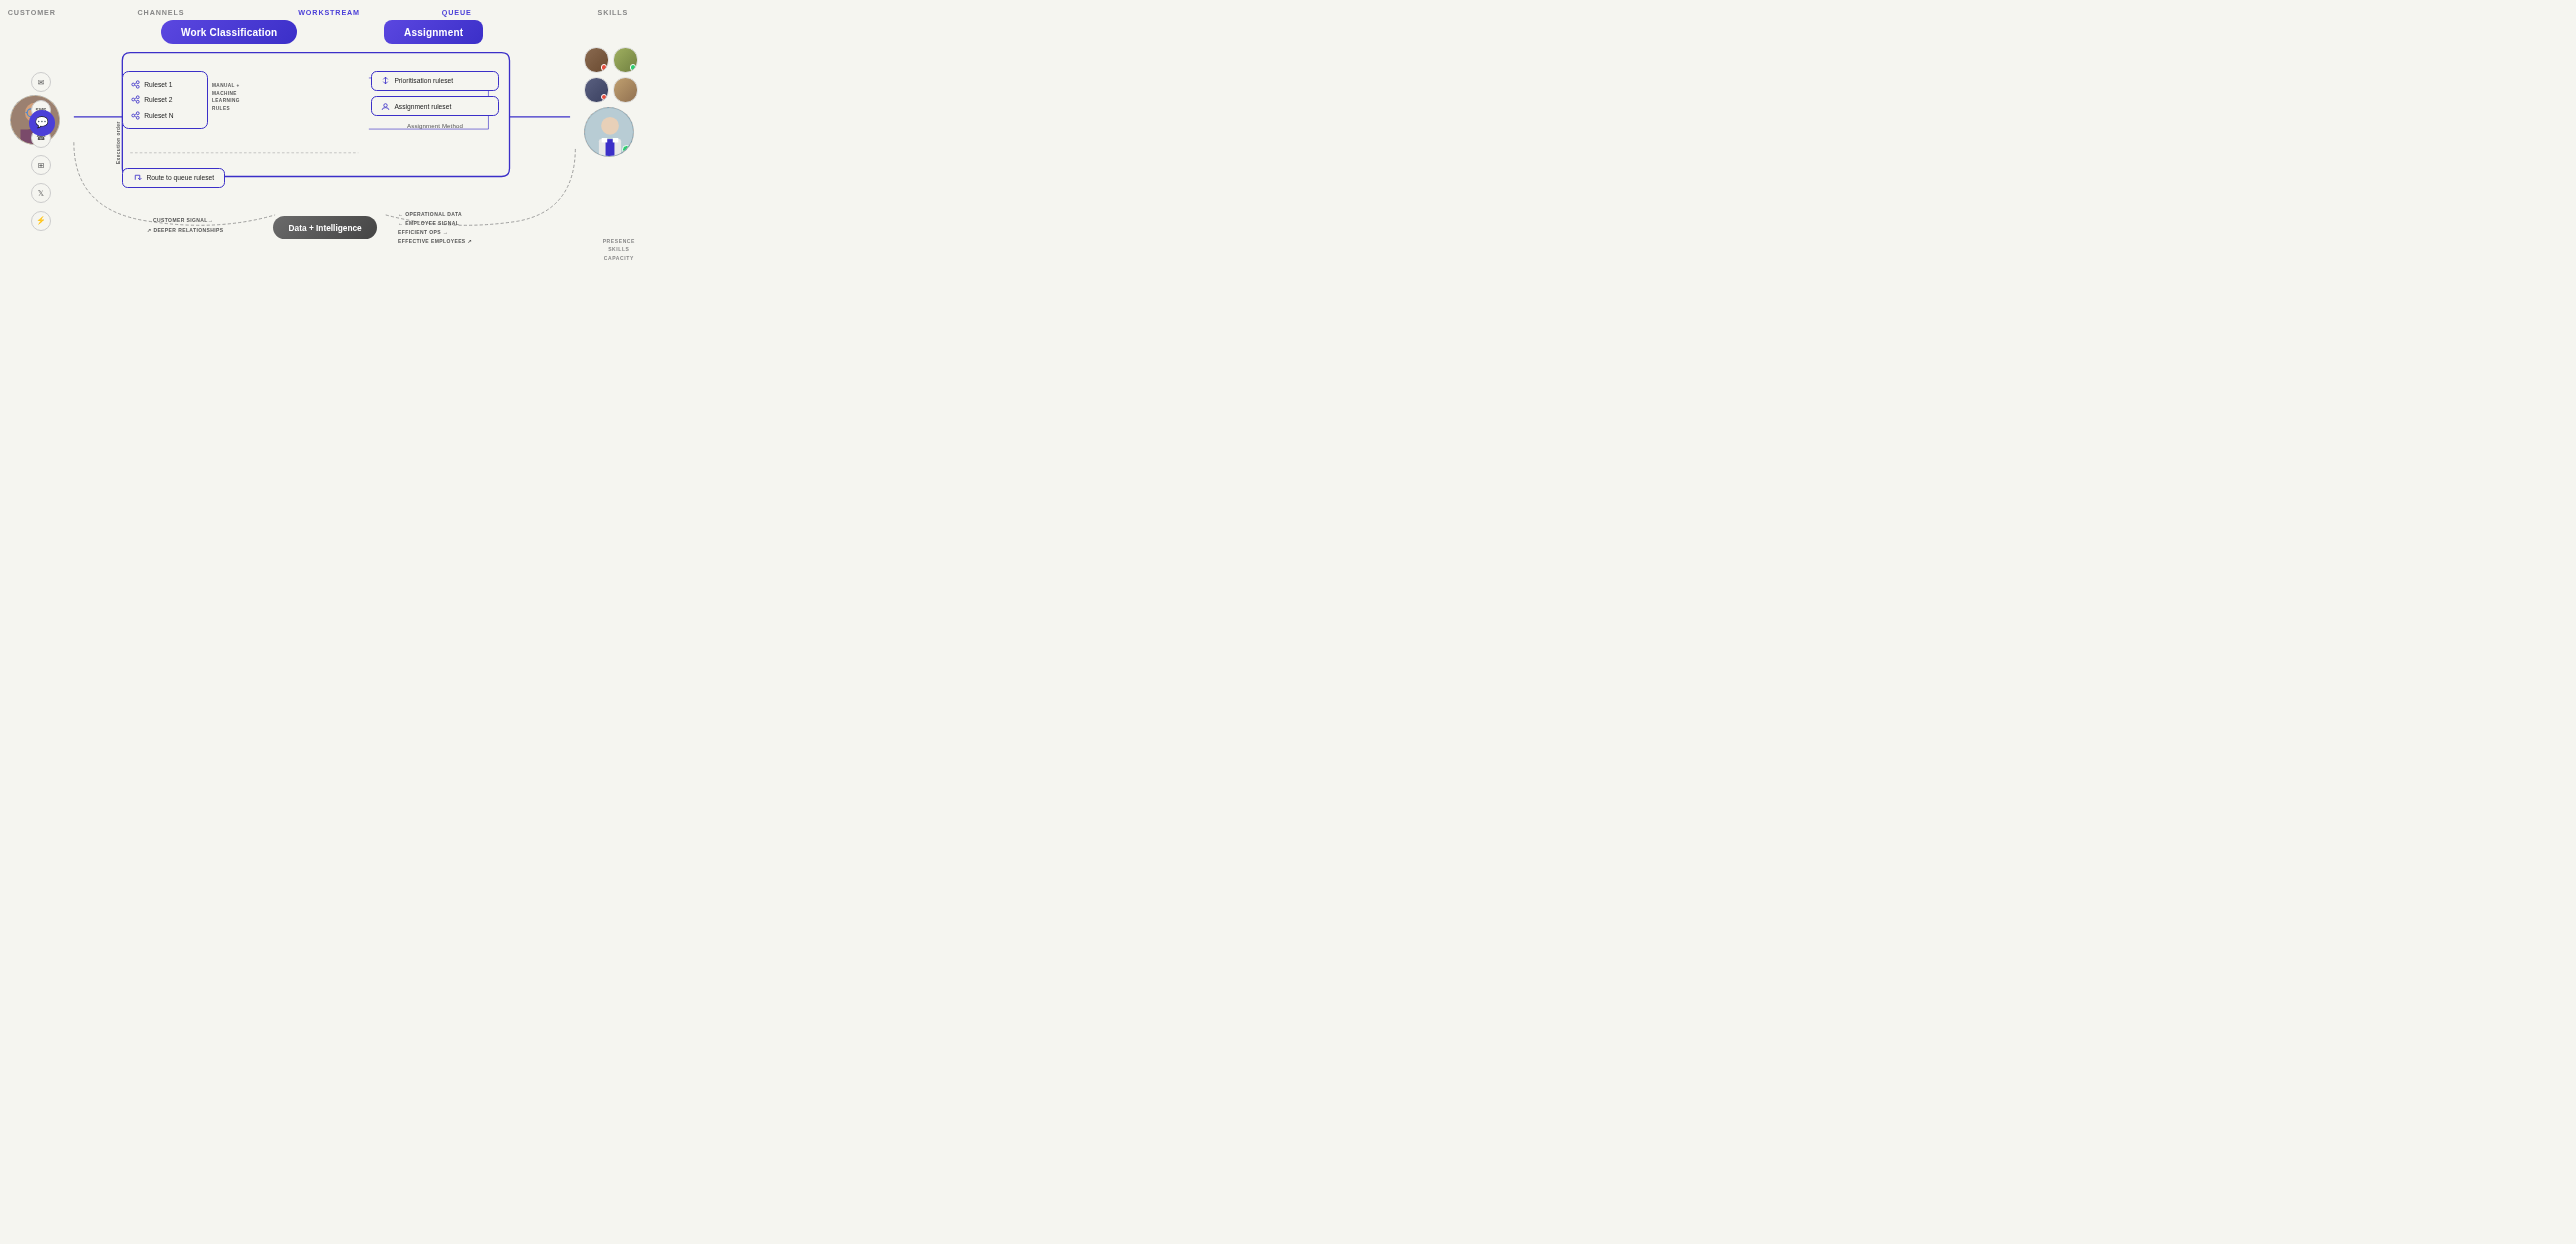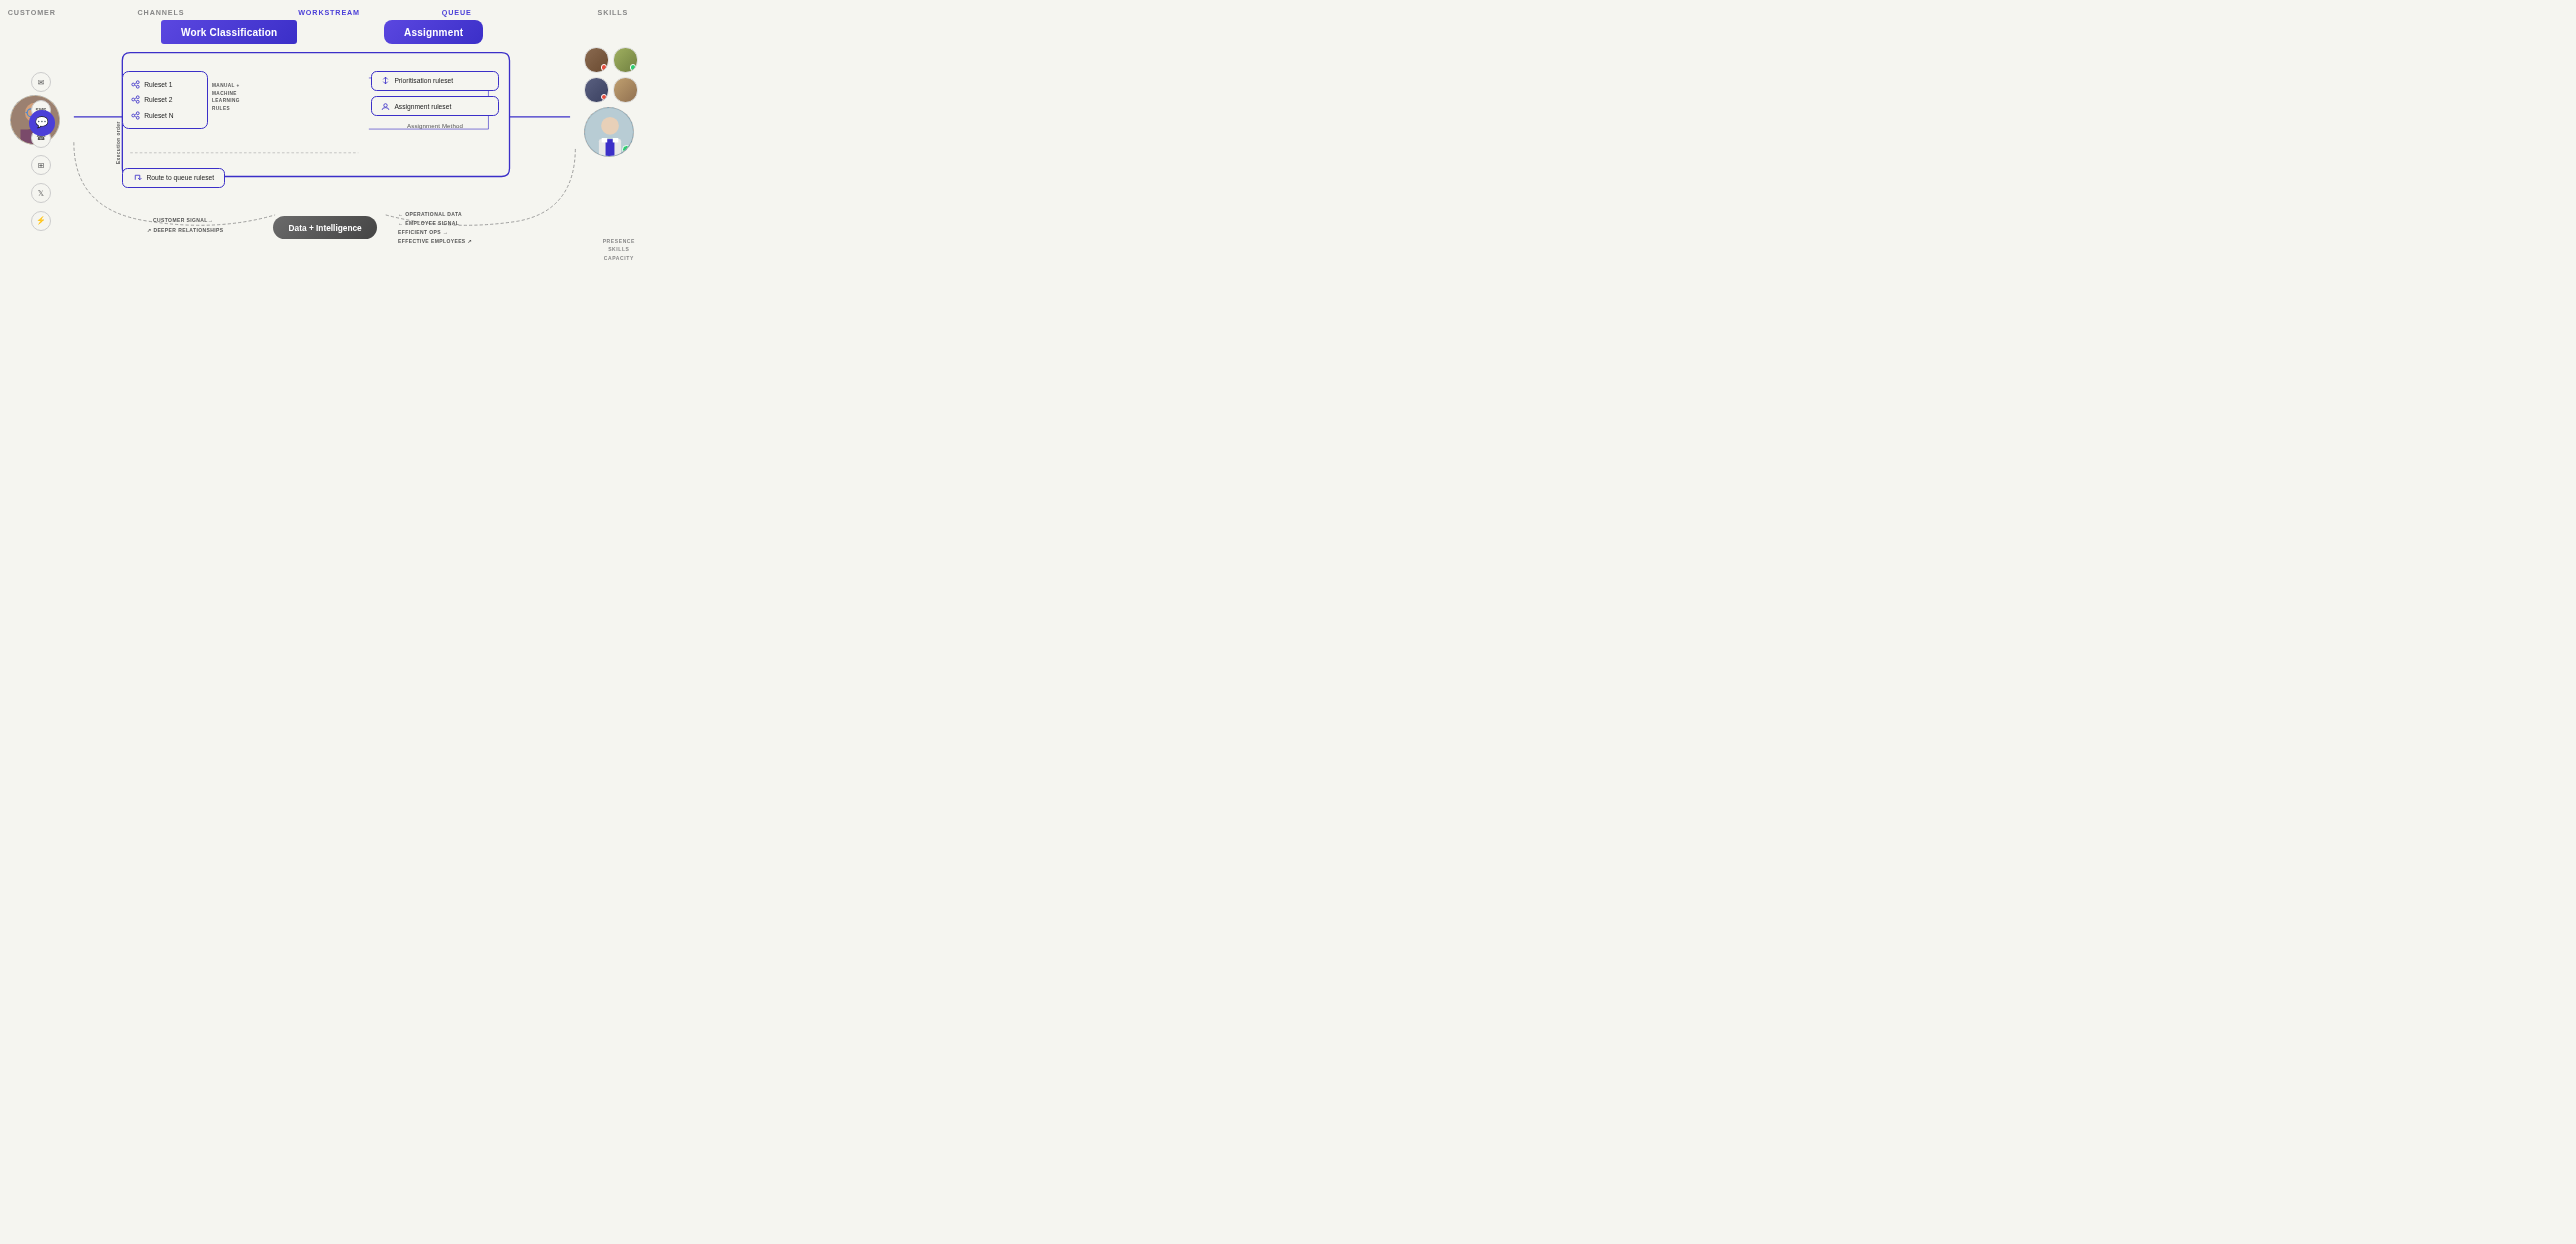--- a/index.html
+++ b/index.html
@@ -108,21 +108,21 @@
     .workstream-pill {
       position: absolute;
       left: 161px;
       top: 20px;
       background: linear-gradient(135deg, #5B47E0, #3B2FC8);
       color: white;
       font-weight: 800;
       font-size: 10px;
       letter-spacing: 0.02em;
       padding: 6.7px 20px;
-      border-radius: 3px;
+      border-radius: 12px;
       z-index: 5;
       white-space: nowrap;
     }
 
     
     .queue-pill {
       position: absolute;
       left: 384px;
       top: 20px;
       background: linear-gradient(135deg, #5B47E0, #3B2FC8);

